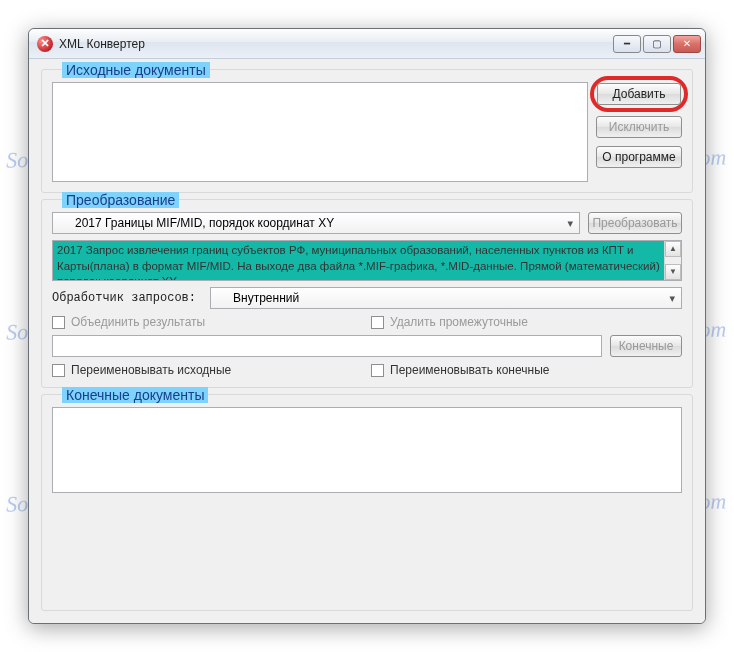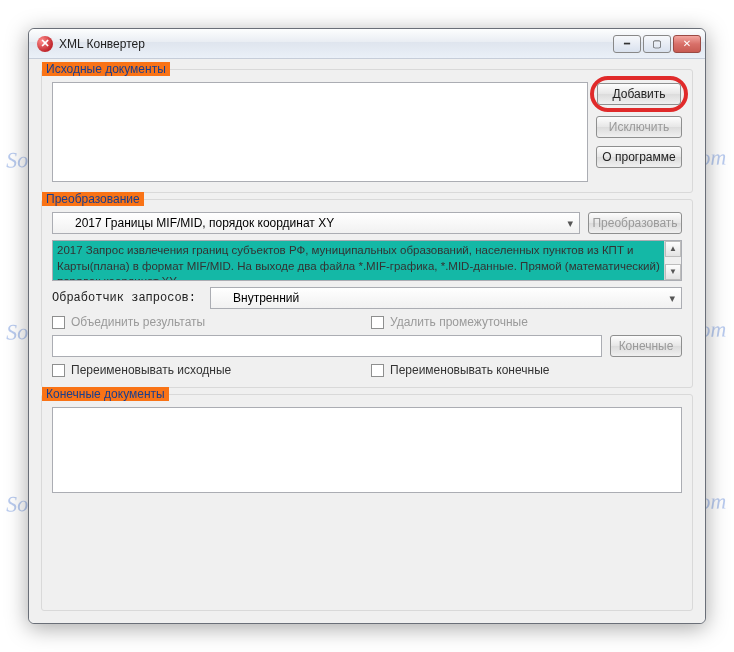--- a/index.html
+++ b/index.html
@@ -75,23 +75,23 @@
     gap:6px;
   }
   .group {
     border:1px solid #d9d9d9;
     border-radius:3px;
     background:#f0f0f0;
     position:relative;
     padding:12px 10px 10px;
   }
   .group-label {
-    position:absolute; top:-8px; left:0;
-    background:#f97316; padding:0 4px;
-    color:#1a3e8c; font-size:12px;
+    position:absolute; top:-8px; left:20px;
+    background:#7dd3fc; padding:0 4px;
+    color:#1a3e8c; font-size:14px;
   }
   .row { display:flex; gap:8px; align-items:flex-start; }
   .listbox {
     flex:1;
     background:#fff;
     border:1px solid #abadb3;
     height:100px;
   }
   .btncol { display:flex; flex-direction:column; gap:4px; width:86px; }
   .btn {

